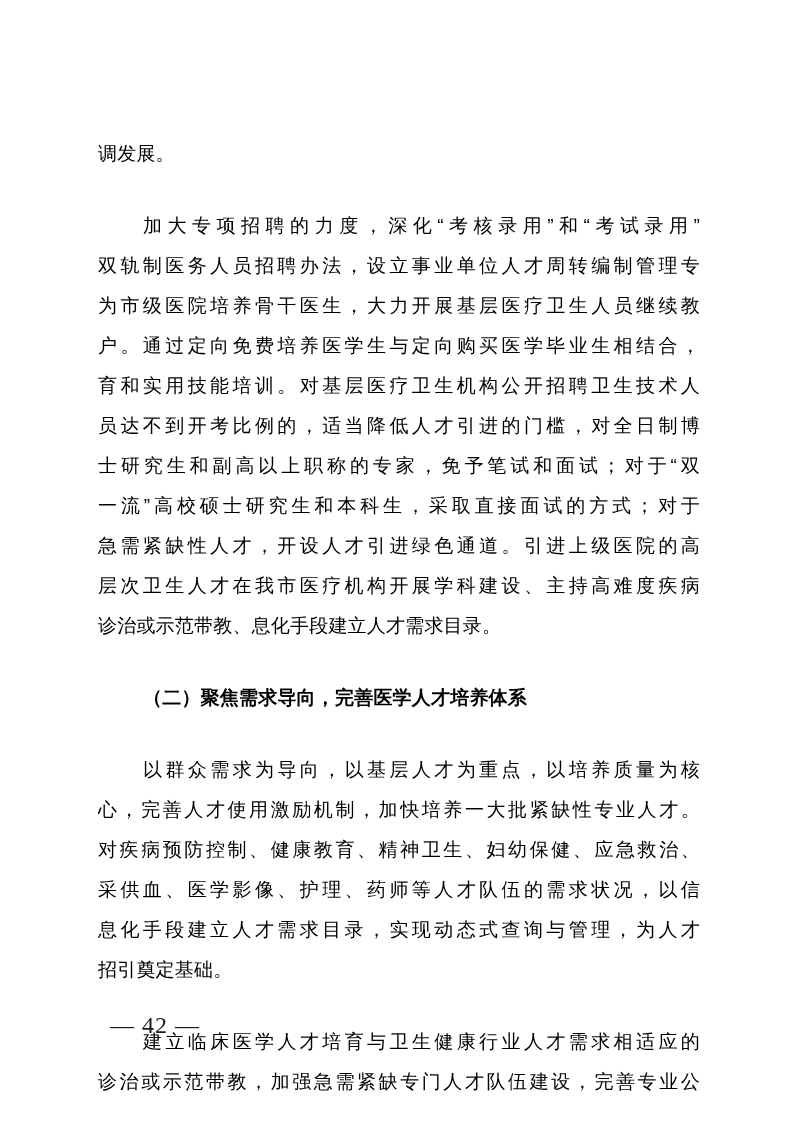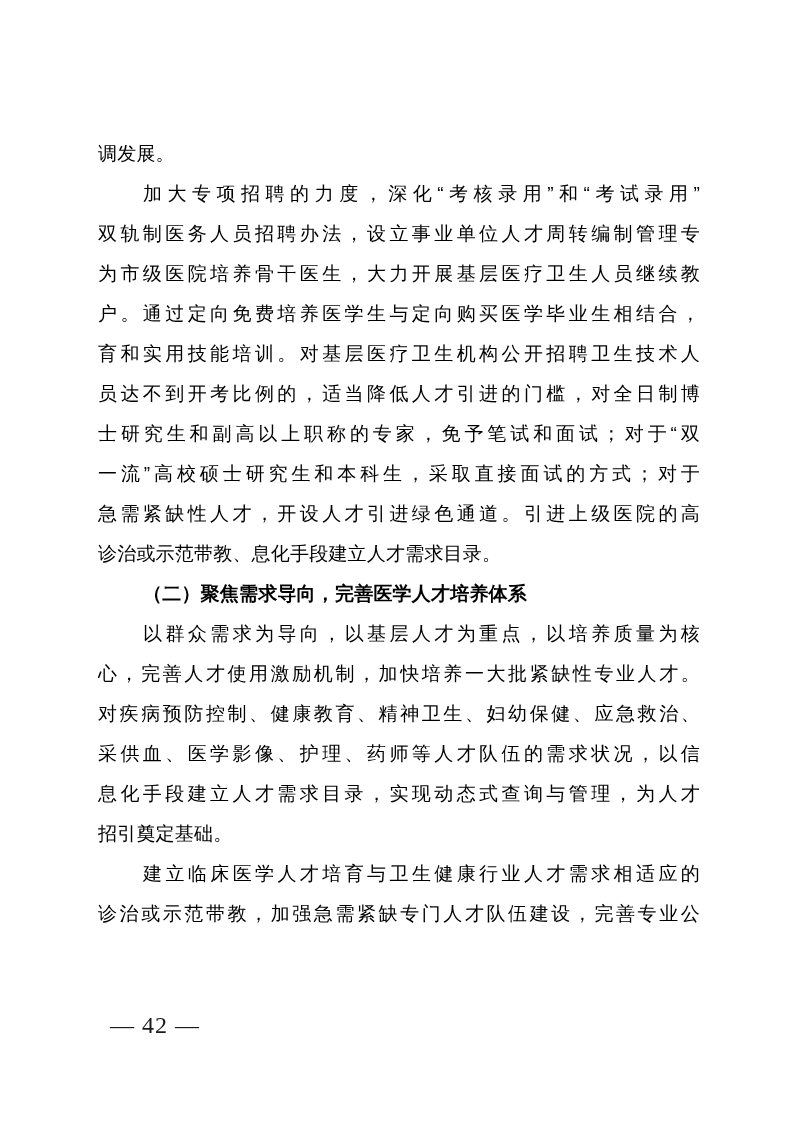--- a/index.html
+++ b/index.html
@@ -37,20 +37,21 @@
     letter-spacing: 0.2px;
     white-space: nowrap;
   }
   .line.end {
     text-align-last: left;
     -moz-text-align-last: left;
     white-space: normal;
   }
   .line.indent {
     text-indent: 45px;
+    margin-top: 32px;
   }
   .line.heading {
     font-weight: 700;
   }
   .page-number {
     position: absolute;
     left: 110px;
     top: 984px;
     font-family: "Liberation Serif", "DejaVu Serif", serif;
     font-size: 24px;
@@ -71,20 +72,21 @@
   <div class="paragraph">
     <div class="line indent">加大专项招聘的力度，深化“考核录用”和“考试录用”</div>
     <div class="line">双轨制医务人员招聘办法，设立事业单位人才周转编制管理专</div>
     <div class="line">为市级医院培养骨干医生，大力开展基层医疗卫生人员继续教</div>
     <div class="line">户。通过定向免费培养医学生与定向购买医学毕业生相结合，</div>
     <div class="line">育和实用技能培训。对基层医疗卫生机构公开招聘卫生技术人</div>
     <div class="line">员达不到开考比例的，适当降低人才引进的门槛，对全日制博</div>
     <div class="line">士研究生和副高以上职称的专家，免予笔试和面试；对于“双</div>
     <div class="line">一流”高校硕士研究生和本科生，采取直接面试的方式；对于</div>
     <div class="line">急需紧缺性人才，开设人才引进绿色通道。引进上级医院的高</div>
+    <div class="line">层次卫生人才在我市医疗机构开展学科建设、主持高难度疾病</div>
     <div class="line end">诊治或示范带教、息化手段建立人才需求目录。</div>
   </div>
 
   <div class="paragraph">
     <div class="line indent end heading">（二）聚焦需求导向，完善医学人才培养体系</div>
   </div>
 
   <div class="paragraph">
     <div class="line indent">以群众需求为导向，以基层人才为重点，以培养质量为核</div>
     <div class="line">心，完善人才使用激励机制，加快培养一大批紧缺性专业人才。</div>

